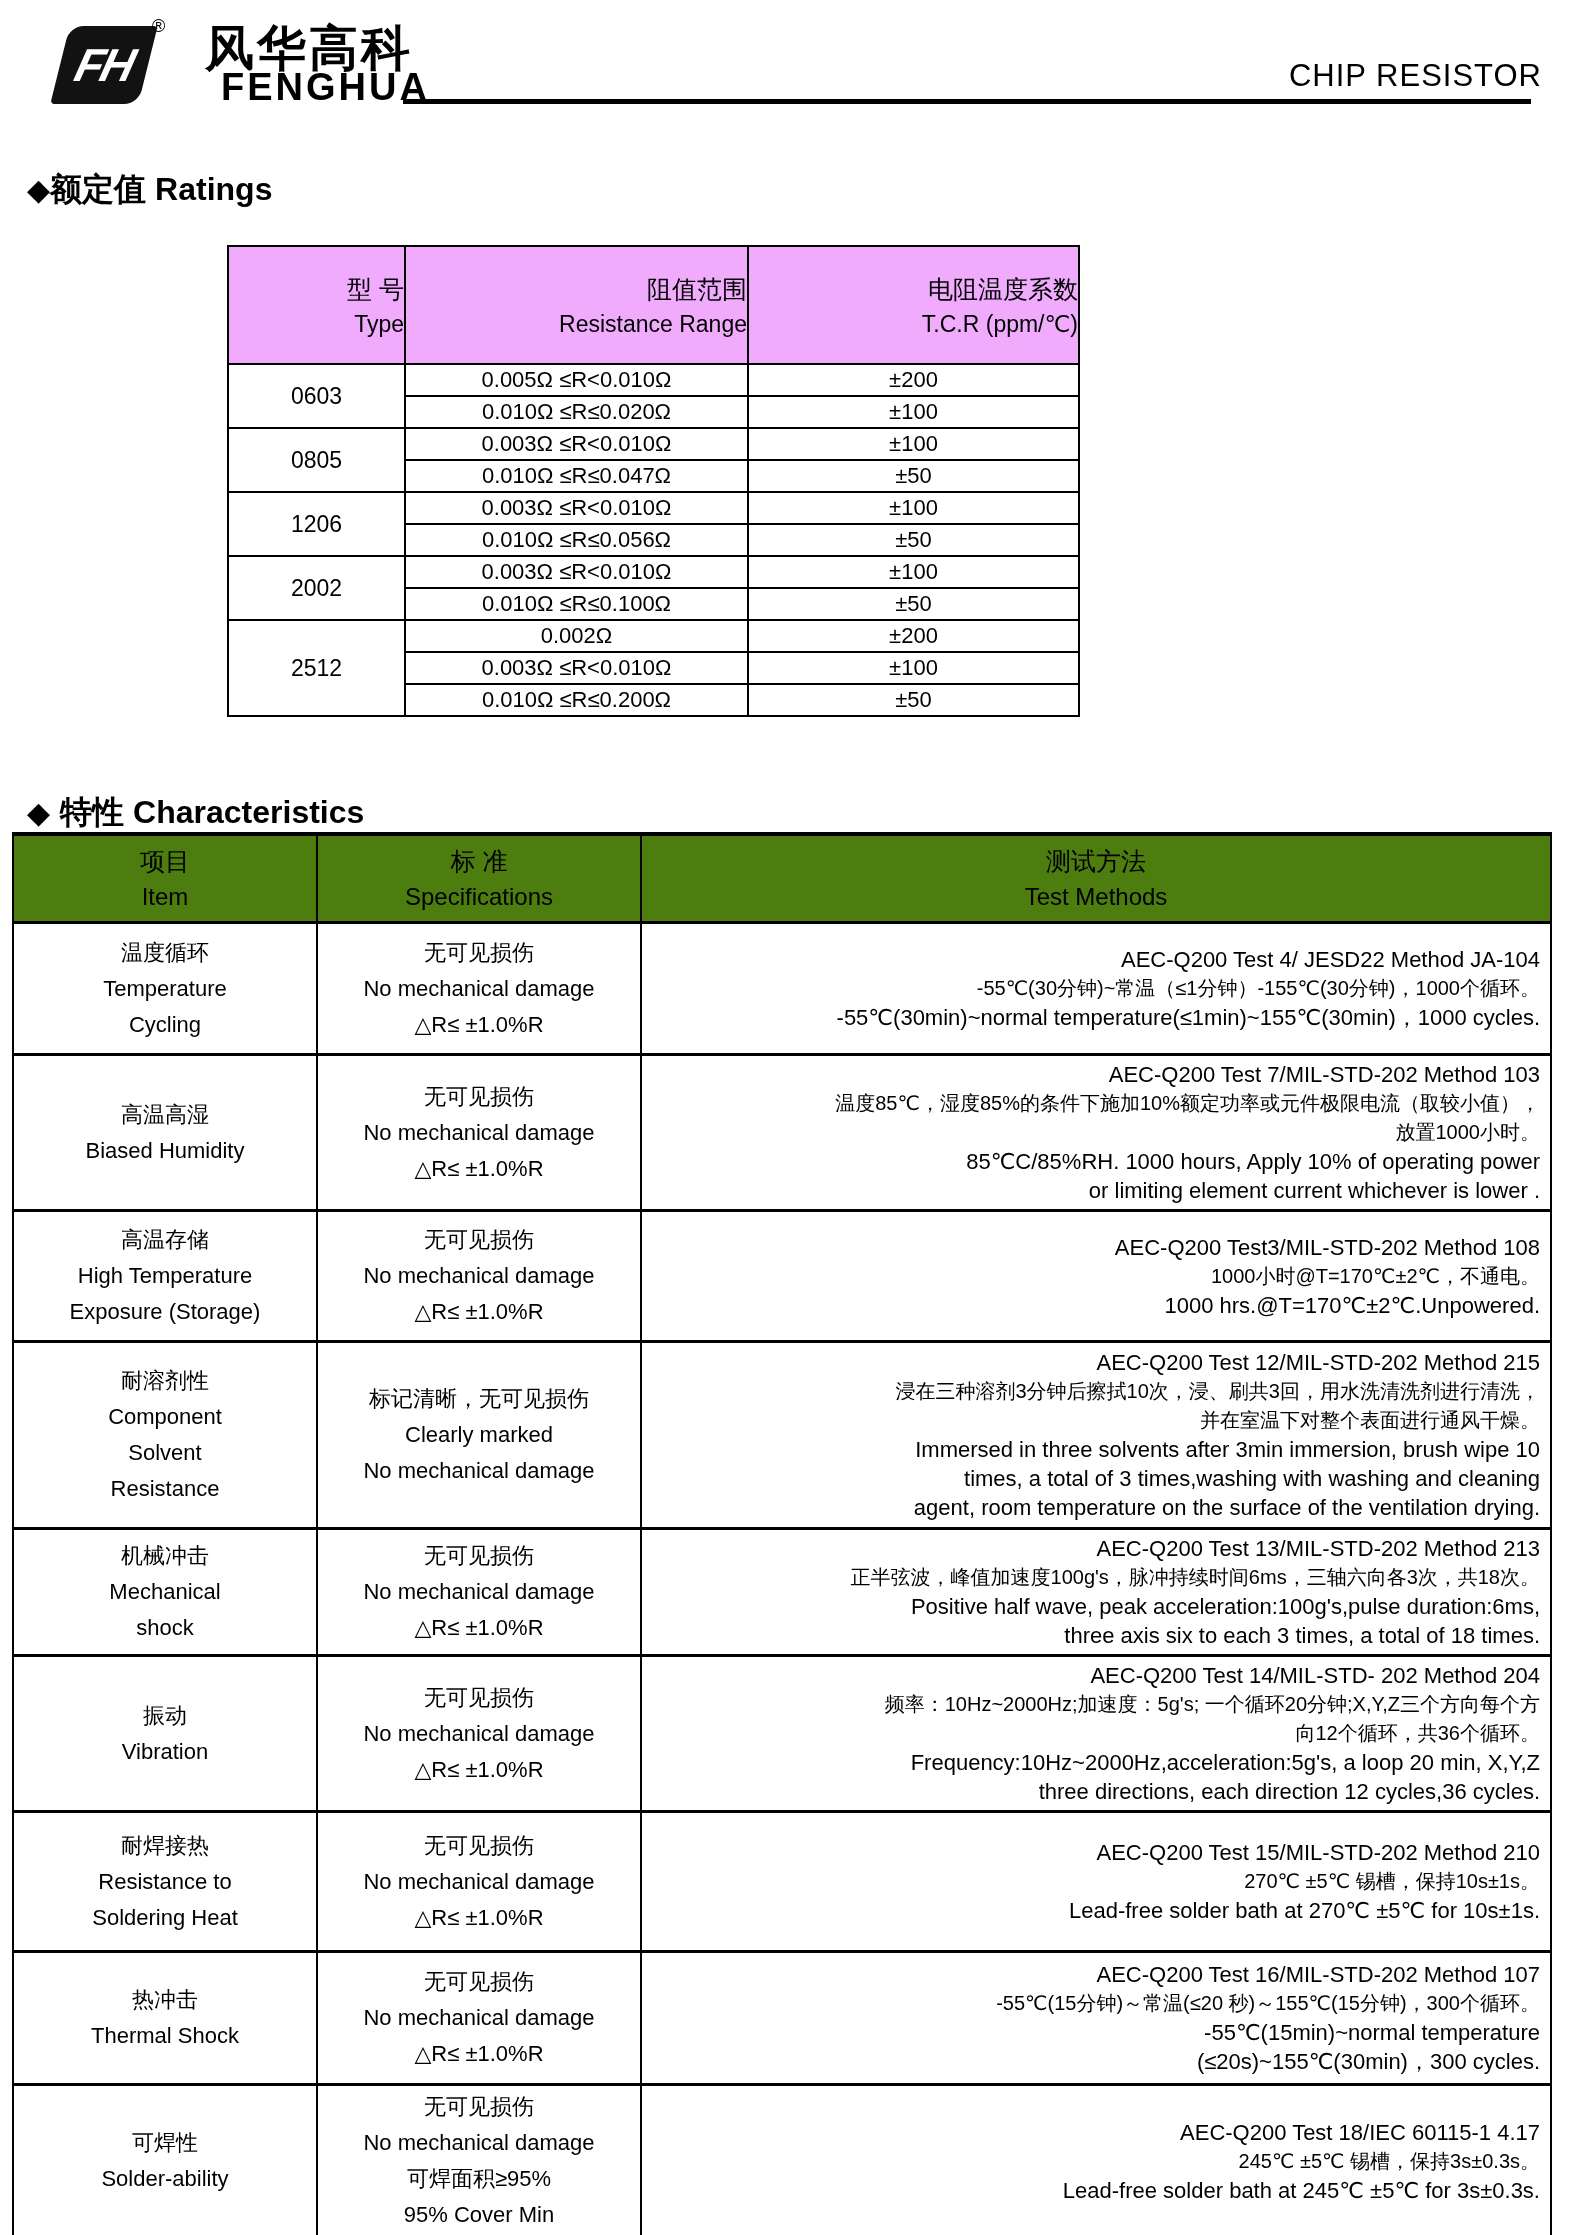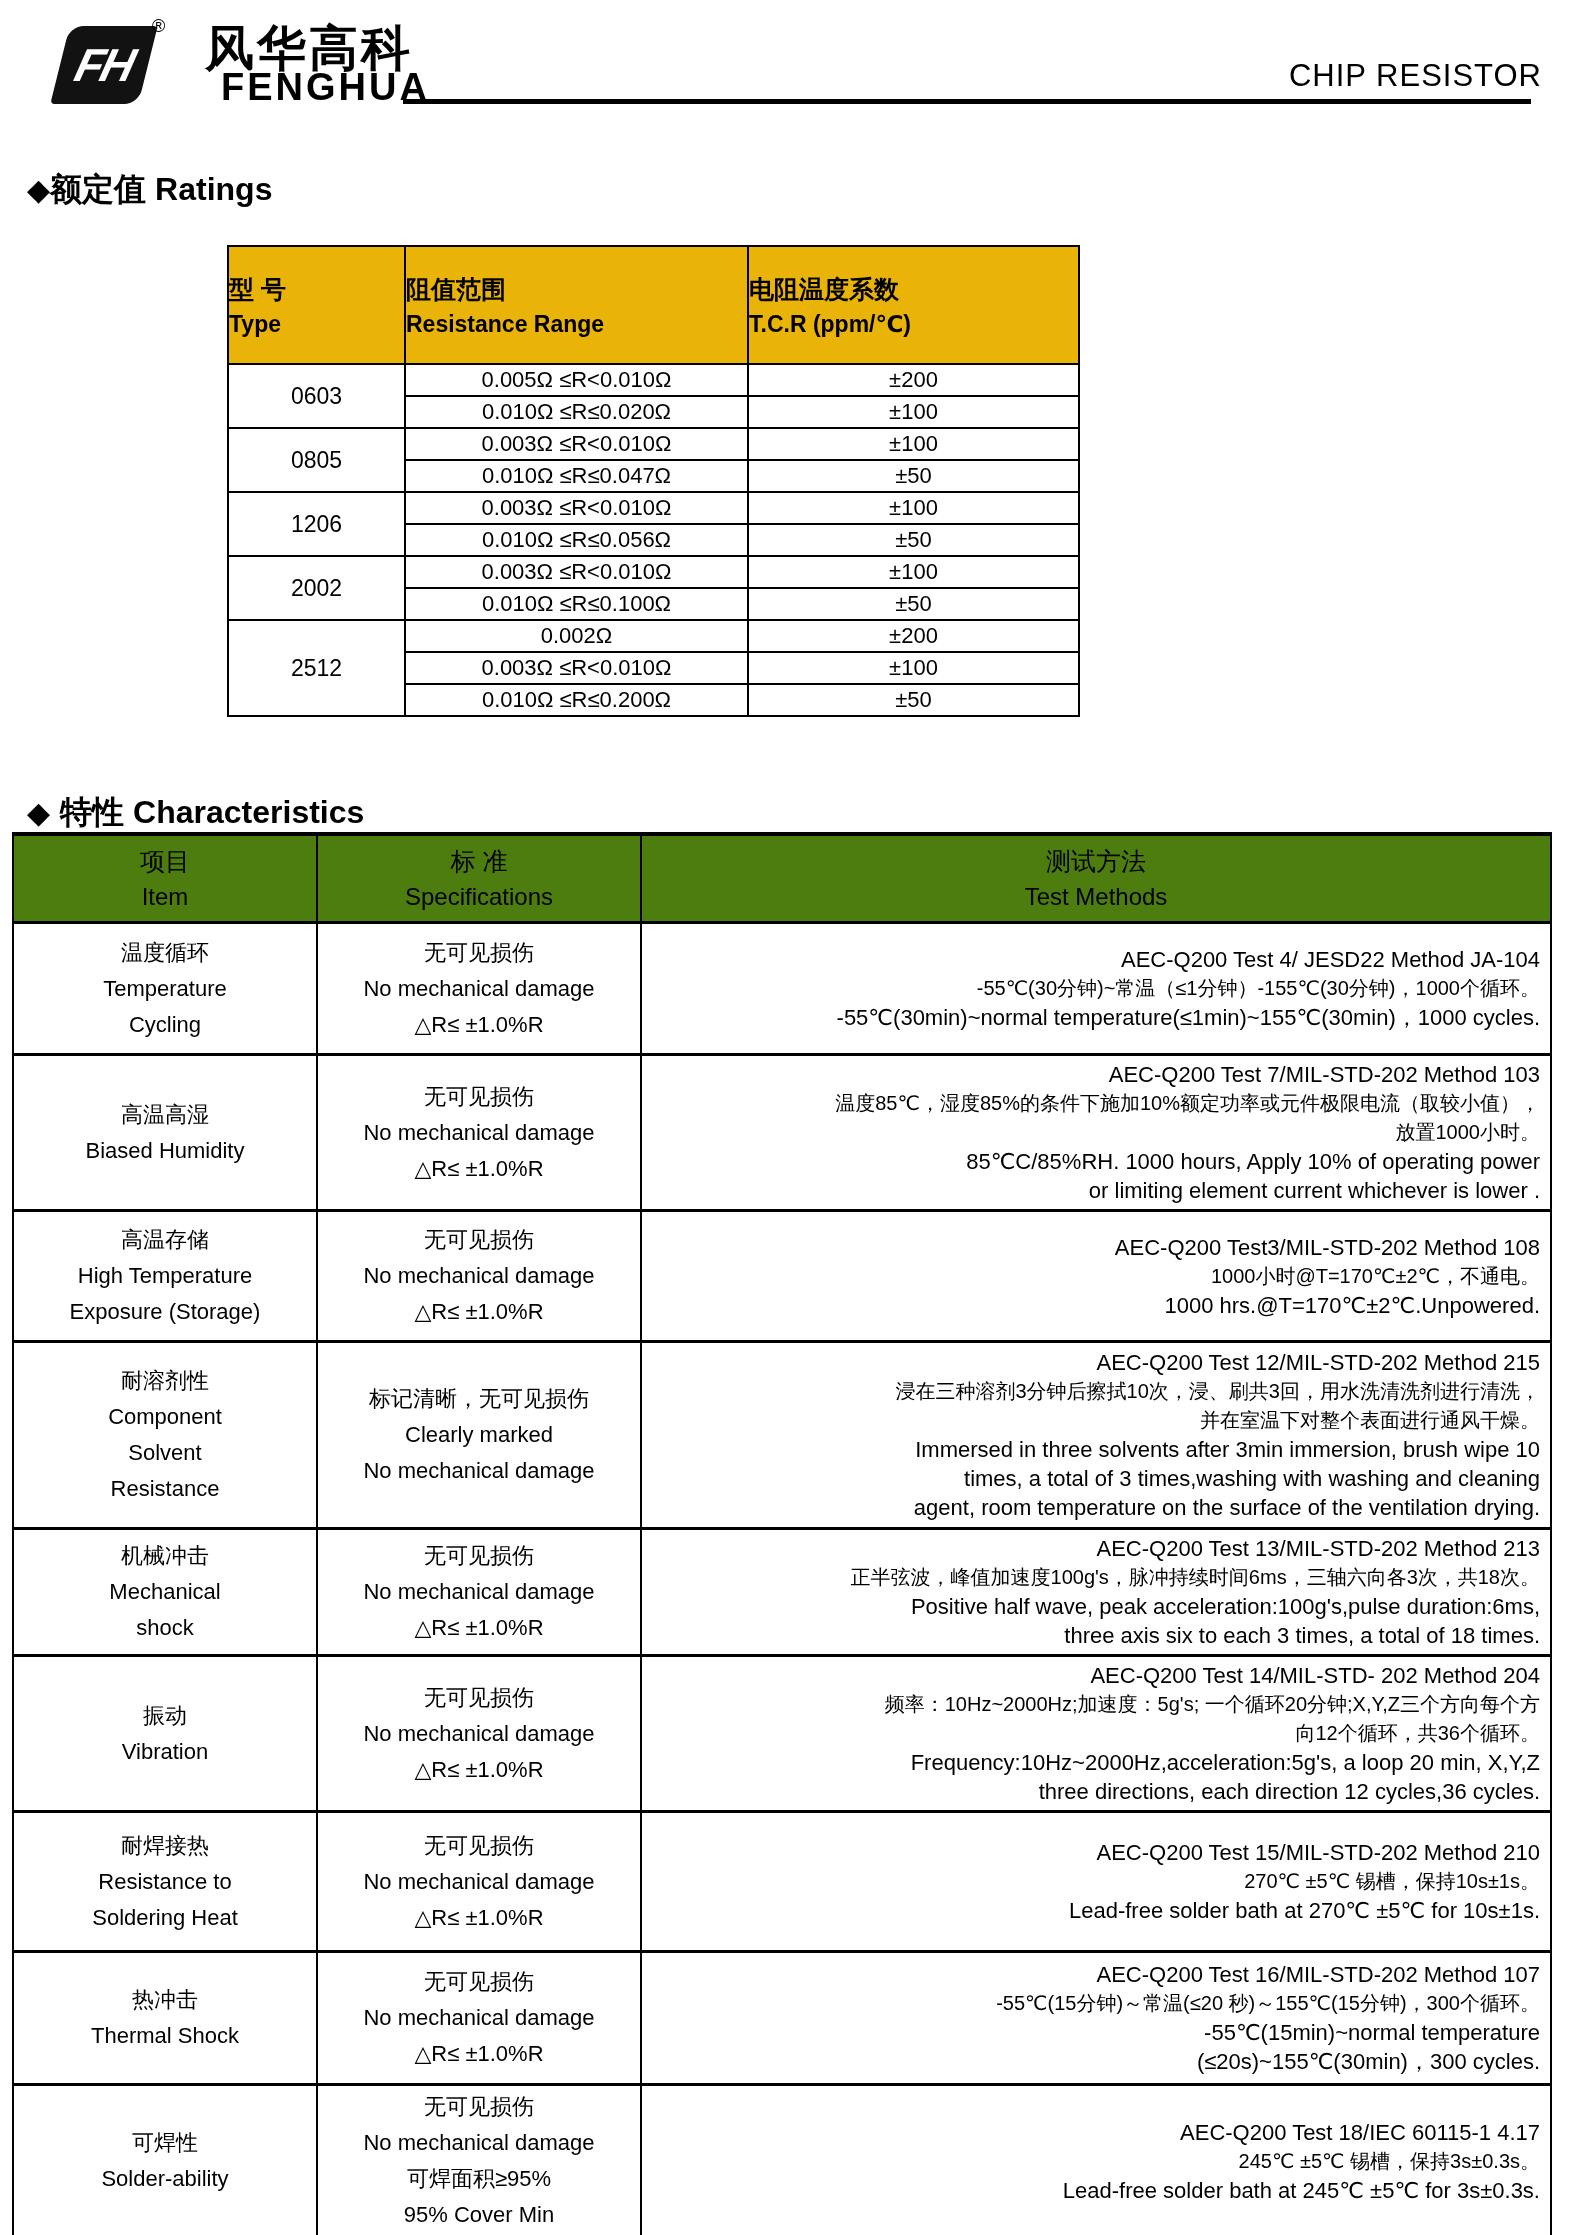--- a/index.html
+++ b/index.html
@@ -34,21 +34,21 @@
   .ratings-title{top:168px;}
   .char-title{top:791px;}
   .section-title .bullet{font-size:30px;}
   .char-title .bullet{margin-right:10px;}
   .section-title .t-en{margin-left:9px;}
 
   
   table{border-collapse:collapse;table-layout:fixed;}
   .ratings-table{position:absolute;left:227px;top:245px;width:851px;}
   .ratings-table th,.ratings-table td{border:2px solid #000;padding:0;}
-  .ratings-table th{background:#eab308;height:116px;font-weight:bold;vertical-align:middle;text-align:left;}
+  .ratings-table th{background:#f0abfc;height:116px;font-weight:normal;vertical-align:middle;text-align:right;}
   .ratings-table .h-zh{font-size:25px;line-height:38px;}
   .ratings-table .h-en{font-size:23px;line-height:32px;}
   .ratings-table td{height:30px;font-size:22px;text-align:center;vertical-align:middle;}
   .ratings-table td.type{font-size:23px;}
 
   
   .char-table{position:absolute;left:12px;top:832px;width:1538px;}
   .char-table th,.char-table td{border:2px solid #000;border-top-width:3px;border-bottom-width:3px;padding:0;}
   .char-table th{background:#4d7c0f;height:85px;font-weight:normal;vertical-align:middle;text-align:center;border-top-width:4px;}
   .char-table .h-zh{font-size:25px;line-height:37px;}

